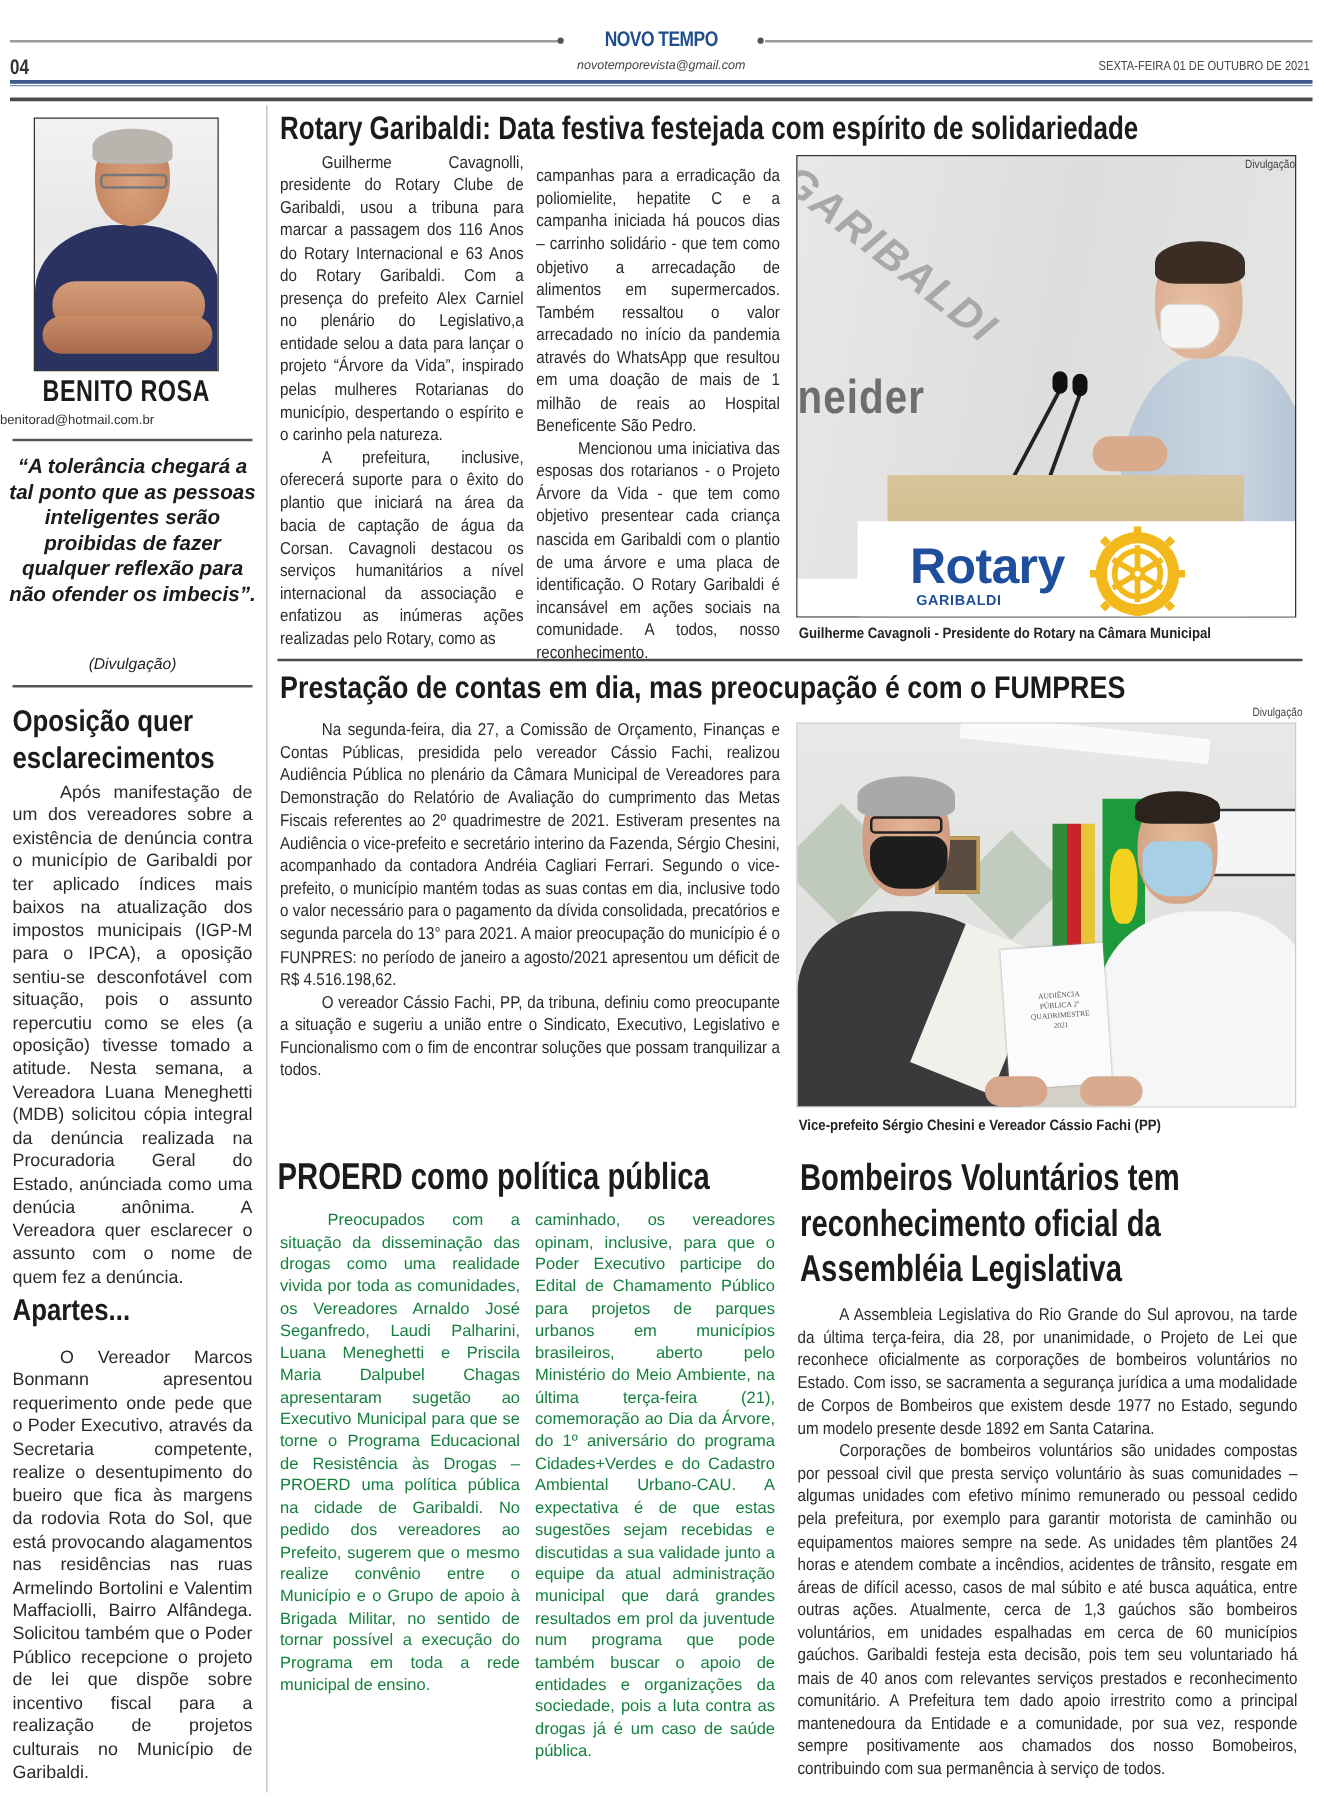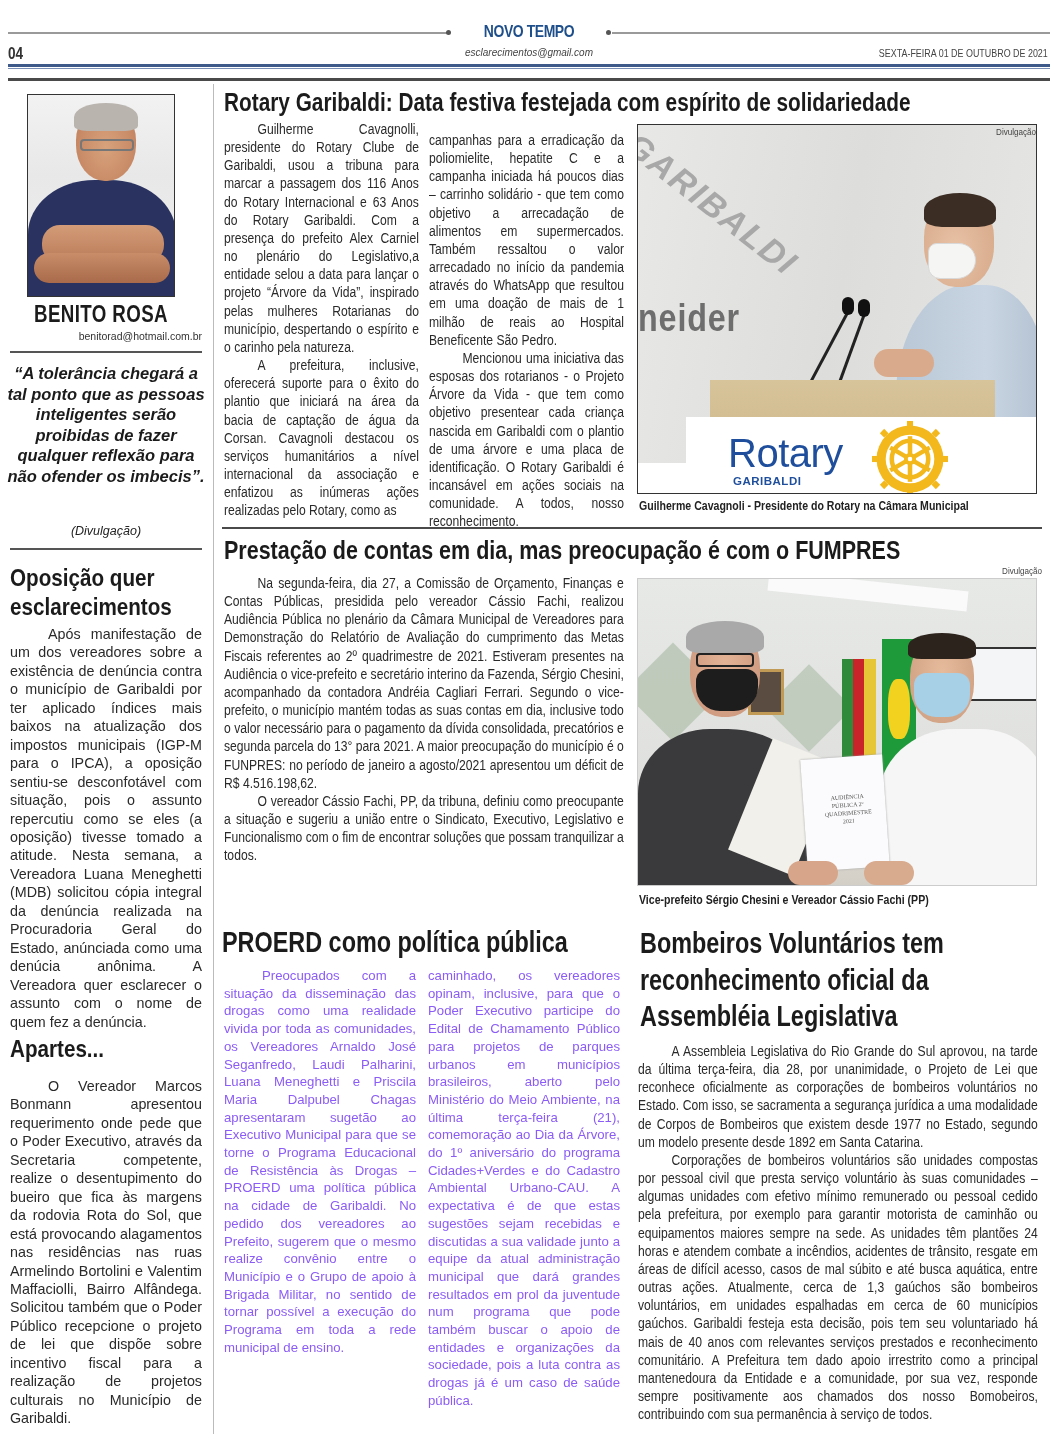--- a/index.html
+++ b/index.html
@@ -21,60 +21,60 @@
   .photo-col { position: absolute; left: 27px; top: 94px; width: 148px; height: 203px; border: 1px solid #333; overflow: hidden;
     background: linear-gradient(180deg, #f2f2f2 0%, #e8e8e8 40%, #f0f0f0 100%); }
   .ph-head { position: absolute; left: 48px; top: 12px; width: 60px; height: 74px; border-radius: 45% 45% 48% 48%; background: radial-gradient(ellipse at 50% 55%, #d8a37c 0%, #c88a66 65%, #b97a58 100%); }
   .ph-hair { position: absolute; left: 46px; top: 8px; width: 64px; height: 28px; border-radius: 50% 50% 20% 20%; background: #b9b4ae; }
   .ph-glasses { position: absolute; left: 52px; top: 44px; width: 54px; height: 12px; border: 2px solid #777; border-radius: 4px; }
   .ph-body { position: absolute; left: 0; top: 85px; width: 148px; height: 120px; border-radius: 45% 45% 0 0; background: #2a3260; }
   .ph-arms { position: absolute; left: 14px; top: 130px; width: 122px; height: 38px; border-radius: 18px; background: linear-gradient(180deg,#d49c78,#b97a58); }
   .ph-arms2 { position: absolute; left: 6px; top: 158px; width: 136px; height: 30px; border-radius: 16px; background: linear-gradient(180deg,#c98d6a,#a86a4a); }
 
   .author-name { position: absolute; left: 0; width: 202px; top: 300px; text-align: center; font-weight: bold; font-size: 24px; color: #1b1b1b; transform: scaleX(0.78); letter-spacing: 0.5px; }
-  .author-email { position: absolute; left: 0; width: 202px; top: 330px; text-align: right; font-size: 10.5px; color: #333; }
+  .author-email { position: absolute; left: 0; width: 202px; top: 330px; text-align: left; font-size: 10.5px; color: #333; }
   .hr-left { position: absolute; left: 10px; width: 192px; height: 1.5px; background: #555; }
   .quote { position: absolute; left: 6px; width: 200px; top: 363px; text-align: center; font-style: italic; font-weight: bold; font-size: 16.5px; line-height: 20.6px; color: #1b1b1b; }
   .quote-author { position: absolute; left: 0; width: 212px; top: 524px; text-align: center; font-style: italic; font-size: 12.5px; color: #222; }
 
   .side-head { position: absolute; left: 10px; width: 195px; font-weight: bold; font-size: 24px; line-height: 29px; color: #1b1b1b; transform: scaleX(0.86); transform-origin: left; white-space: nowrap; }
   .side-body { position: absolute; left: 10px; width: 192px; font-size: 14.3px; line-height: 18.45px; color: #2a2a2a; text-align: justify; }
   .ind { display: inline-block; width: 38px; }
 
   
   .vrule { position: absolute; left: 213px; top: 84px; width: 1px; height: 1350px; background: #bbb; }
 
   
   .h-cond { position: absolute; font-weight: bold; color: #1b1b1b; white-space: nowrap; transform-origin: left; }
   .h-rotary { left: 224px; top: 87px; font-size: 26px; transform: scaleX(0.8); }
   .h-prest { left: 224px; top: 536px; font-size: 25px; transform: scaleX(0.86); }
   .h-proerd { left: 222px; top: 925px; font-size: 30px; transform: scaleX(0.78); }
   .h-bomb { left: 640px; top: 925px; font-size: 30px; line-height: 36.5px; transform: scaleX(0.78); }
 
   .body-cond { position: absolute; font-size: 13.8px; line-height: 18.15px; color: #2a2a2a; text-align: justify; }
   .body-cond .inner { transform: scaleX(0.88); transform-origin: left top; width: 113.6%; }
-  .body-sans { position: absolute; font-size: 13.2px; line-height: 17.7px; color: #8b5cf6; text-align: justify; }
+  .body-sans { position: absolute; font-size: 13.2px; line-height: 17.7px; color: #15803d; text-align: justify; }
 
   
   .photo1 { position: absolute; left: 637px; top: 124px; width: 400px; height: 370px; border: 1px solid #333; overflow: hidden; background: linear-gradient(100deg,#e8e9e6 0%,#dddedb 50%,#e6e6e4 100%); }
   .p1-garibaldi { position: absolute; left: 4px; top: 0; font-weight: bold; font-style: italic; font-size: 34px; color: #a8a8a8; transform: rotate(38deg); transform-origin: left top; letter-spacing: 2px; }
   .p1-neider { position: absolute; left: 0; top: 172px; font-weight: bold; font-size: 38px; color: #6e6e6e; letter-spacing: 1px; transform: scaleX(0.85); transform-origin: left; }
   .p1-head { position: absolute; left: 286px; top: 72px; width: 70px; height: 90px; border-radius: 45%; background: radial-gradient(ellipse at 45% 60%, #e9c2a6, #d3a585); }
   .p1-hair { position: absolute; left: 286px; top: 68px; width: 72px; height: 34px; border-radius: 50% 50% 25% 25%; background: #3b2d24; }
   .p1-mask { position: absolute; left: 290px; top: 118px; width: 48px; height: 36px; border-radius: 10px 20px 22px 14px; background: #f5f5f3; border: 1px solid #d8d8d8; }
   .p1-body { position: absolute; left: 258px; top: 160px; width: 150px; height: 230px; border-radius: 48% 40% 0 0; background: linear-gradient(90deg,#b9c7d6,#c9d5e2 60%,#b3c1d1); }
   .p1-hand { position: absolute; left: 236px; top: 224px; width: 60px; height: 28px; border-radius: 14px; background: #d9ab8c; }
   .p1-mic1 { position: absolute; left: 210px; top: 184px; width: 3px; height: 110px; background: #222; transform: rotate(28deg); transform-origin: top; }
   .p1-mic2 { position: absolute; left: 226px; top: 186px; width: 3px; height: 110px; background: #222; transform: rotate(20deg); transform-origin: top; }
   .p1-micb1 { position: absolute; left: 204px; top: 172px; width: 12px; height: 18px; border-radius: 6px; background: #111; }
   .p1-micb2 { position: absolute; left: 220px; top: 174px; width: 12px; height: 18px; border-radius: 6px; background: #111; }
   .p1-podium { position: absolute; left: 72px; top: 255px; width: 285px; height: 115px; background: linear-gradient(180deg,#d8c49a,#c9b285); }
   .p1-logo { position: absolute; left: 48px; top: 292px; width: 350px; height: 78px; background: #fff; }
   .p1-logo-band { position: absolute; left: 0; top: 338px; width: 400px; height: 32px; background: #fff; }
-  .rot-word { position: absolute; left: 90px; top: 306px; font-weight: normal; font-size: 40px; color: #1f4f9c; letter-spacing: -0.5px; }
+  .rot-word { position: absolute; left: 90px; top: 306px; font-weight: bold; font-size: 40px; color: #1f4f9c; letter-spacing: -0.5px; }
   .rot-sub { position: absolute; left: 95px; top: 350px; font-weight: bold; font-size: 11.5px; color: #1f4f9c; letter-spacing: 0.5px; }
   .rot-wheel { position: absolute; left: 234px; top: 296px; width: 76px; height: 76px; }
   .photo-credit { position: absolute; font-size: 9.5px; color: #444; transform: scaleX(0.85); transform-origin: right; text-align: right; }
   .cap { position: absolute; font-weight: bold; font-size: 12px; color: #222; transform: scaleX(0.88); transform-origin: left; white-space: nowrap; }
 
   .photo2 { position: absolute; left: 637px; top: 578px; width: 400px; height: 308px; border: 1px solid #ccc; overflow: hidden; background: linear-gradient(180deg,#e7e9e7 0%,#dfe0dd 70%,#d4cfc6 100%); }
   .p2-light { position: absolute; left: 130px; top: 2px; width: 200px; height: 20px; background: #fafafa; transform: rotate(6deg); }
   .p2-glass1 { position: absolute; left: 0; top: 78px; width: 70px; height: 70px; background: #b7c3b2; transform: rotate(45deg); opacity: 0.8; }
   .p2-glass2 { position: absolute; left: 140px; top: 98px; width: 62px; height: 62px; background: #b9c6b5; transform: rotate(45deg); opacity: 0.8; }
   .p2-frame { position: absolute; left: 110px; top: 90px; width: 36px; height: 46px; border: 3px solid #c19a55; background: #5a4c40; }
@@ -103,21 +103,21 @@
 </head>
 <body>
 
 <div>
   <div class="mast-line" style="left:8px;width:440px;"></div>
   <div class="mast-dot" style="left:446px;"></div>
   <div class="mast-dot" style="left:606px;"></div>
   <div class="mast-line" style="left:612px;right:8px;"></div>
   <div class="mast-title">NOVO TEMPO</div>
   <div class="mast-page">04</div>
-  <div class="mast-email">esclarecimentos@gmail.com</div>
+  <div class="mast-email">novotemporevista@gmail.com</div>
   <div class="mast-date">SEXTA-FEIRA 01 DE OUTUBRO DE 2021</div>
   <div class="rule-blue1"></div>
   <div class="rule-blue2"></div>
   <div class="rule-grey"></div>
 </div>
 
 <div class="photo-col">
   <div class="ph-body"></div>
   <div class="ph-head"></div>
   <div class="ph-hair"></div>

